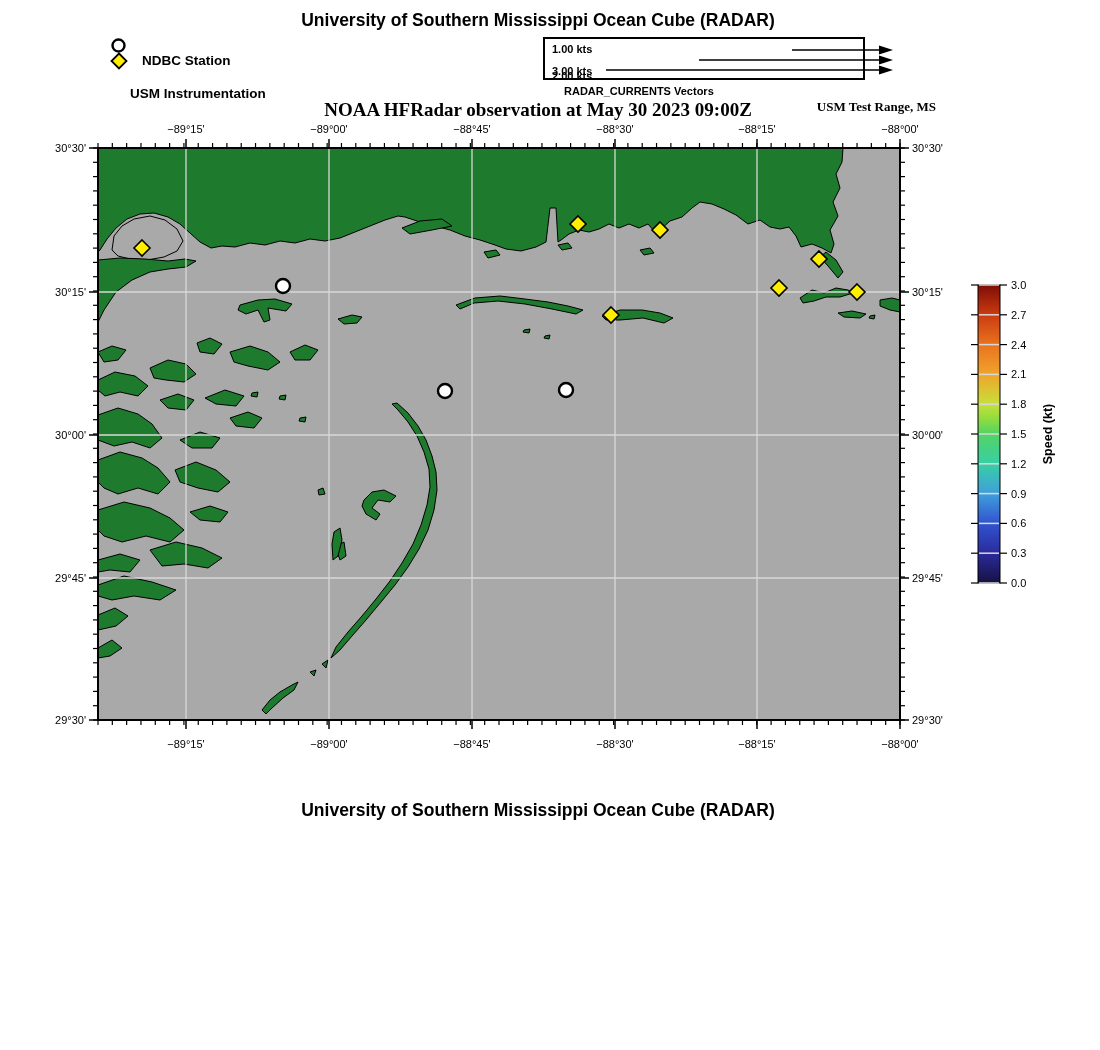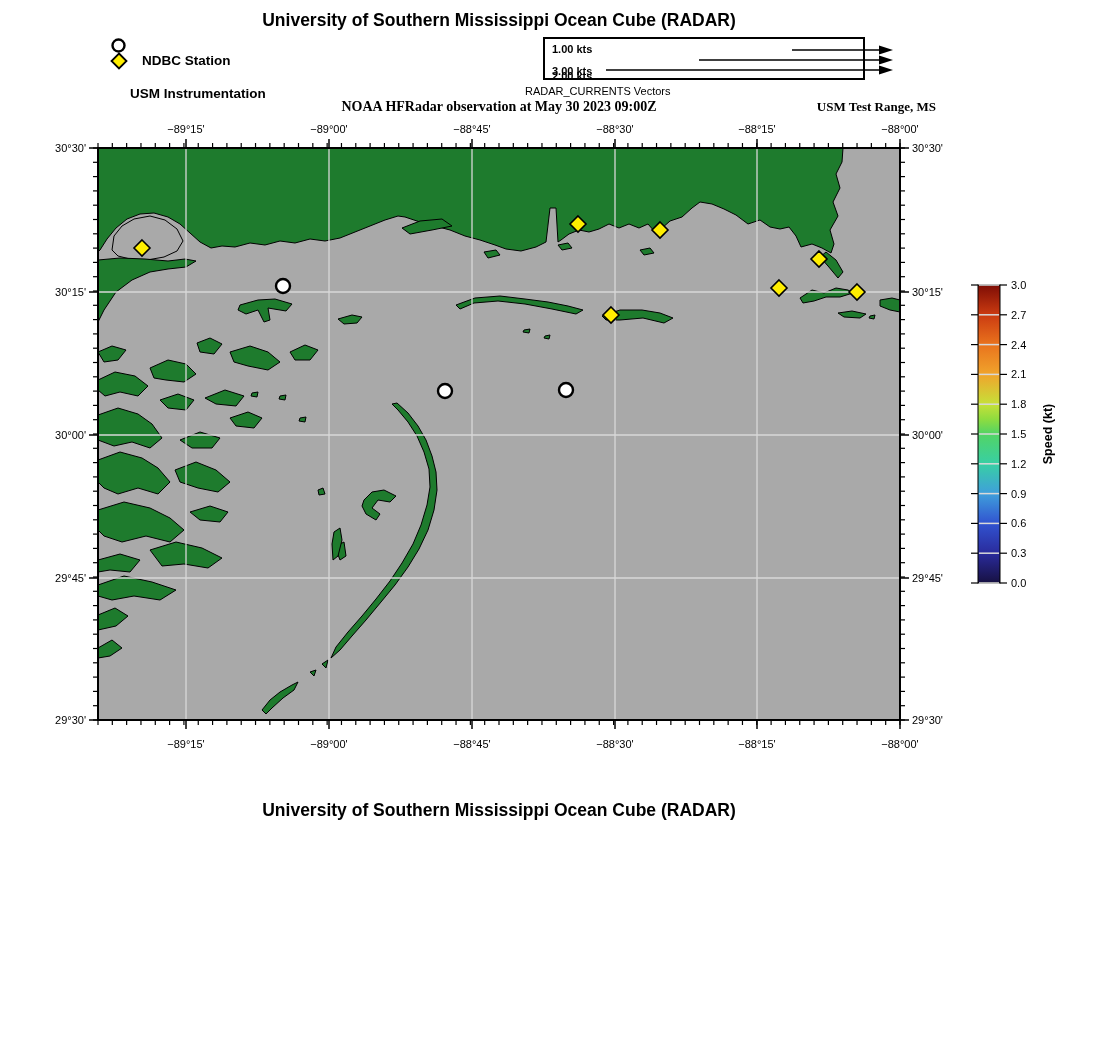--- a/index.html
+++ b/index.html
@@ -1,27 +1,27 @@
 <!DOCTYPE html>
 <html><head>
 <meta charset="utf-8">
 <style>
   html,body{margin:0;padding:0;background:#ffffff;}
   body{width:1100px;height:1050px;position:relative;font-family:"Liberation Sans",sans-serif;color:#000;}
   #map-svg{position:absolute;left:0;top:0;z-index:0;}
   .abs{position:absolute;z-index:2;}
-  .ctr{text-align:center;}
+  .ctr{text-align:center;margin-left:39px;}
   .top-title{left:0;top:10px;width:998px;font-size:17.5px;font-weight:bold;}
   .footer-title{left:0;top:800px;width:998px;font-size:17.5px;font-weight:bold;}
-  .subtitle{left:0;top:99px;width:998px;font-size:14px;font-weight:bold;font-family:"Liberation Serif",serif;}
+  .subtitle{left:0;top:99px;width:998px;font-size:19px;font-weight:bold;font-family:"Liberation Serif",serif;}
   .range-label{left:736px;top:99px;width:200px;font-size:13px;font-weight:bold;font-family:Liberation Serif, serif;text-align:right;}
   .legend-label{position:absolute;left:130px;font-size:13.5px;font-weight:bold;line-height:15px;}
   .scale-box{left:543px;top:37px;width:322px;height:43px;border:2.5px solid #000;box-sizing:border-box;background:transparent;}
   .scale-row{position:absolute;left:7px;font-size:11px;font-weight:bold;line-height:11px;white-space:nowrap;}
-  .vectors-caption{left:525px;top:85px;font-size:11px;font-weight:normal;}
+  .vectors-caption{left:564px;top:85px;font-size:11px;font-weight:bold;}
   .legend-marker{position:absolute;z-index:2;}
 </style>
 </head>
 <body>
 
 <svg id="map-svg" width="1100" height="1050">
     <rect x="98" y="148" width="802" height="572" fill="#a9a9a9"></rect>
     <path d="M98,148L843,148L842,162L836,174L840,188L833,202L838,216L830,230L834,244L831,253L822,248L812,244L801,247L796,236L789,227L780,229L770,227L760,220L748,224L736,215L724,209L712,204L700,202L692,208L682,217L670,221L661,229L655,232L648,224L639,228L629,224L619,228L609,224L599,229L589,232L579,230L569,234L561,240L558,242L556,208L550,208L546,242L536,247L521,251L506,249L495,245L480,240L465,236L450,230L435,226L420,222L405,217L398,216L385,220L370,226L355,232L340,238L325,241L310,239L295,243L280,241L265,245L250,243L235,247L222,246L211,248L200,242L190,233L180,224L168,217L154,213L140,214L127,219L116,228L107,239L100,250L98,252Z" fill="#1e7b2d" stroke="#000000" stroke-width="1" stroke-linejoin="round"></path>
     <path d="M112,250L114,236L122,226L134,219L150,216L165,220L177,229L183,241L177,251L164,257L147,260L130,259L118,256Z" fill="#a9a9a9" stroke="#000000" stroke-width="1" stroke-linejoin="round"></path>
     <path d="M98,260L120,258L145,259L168,261L185,259L196,261L186,267L168,269L150,272L132,280L116,292L104,310L98,322Z" fill="#1e7b2d" stroke="#000000" stroke-width="1" stroke-linejoin="round"></path>

